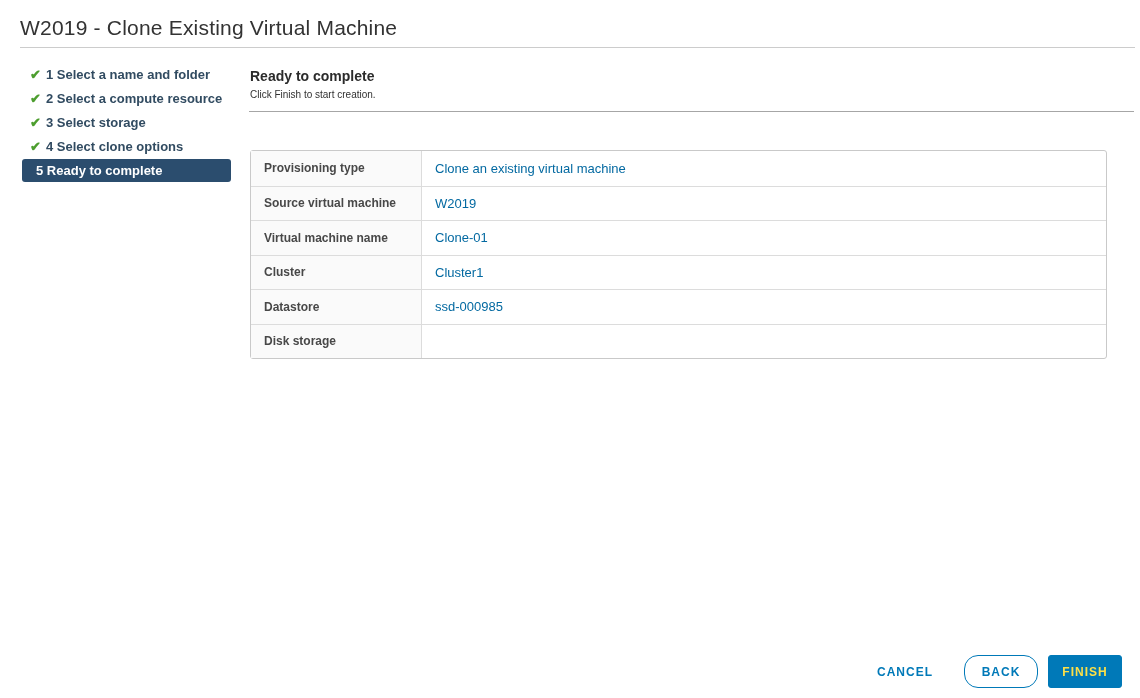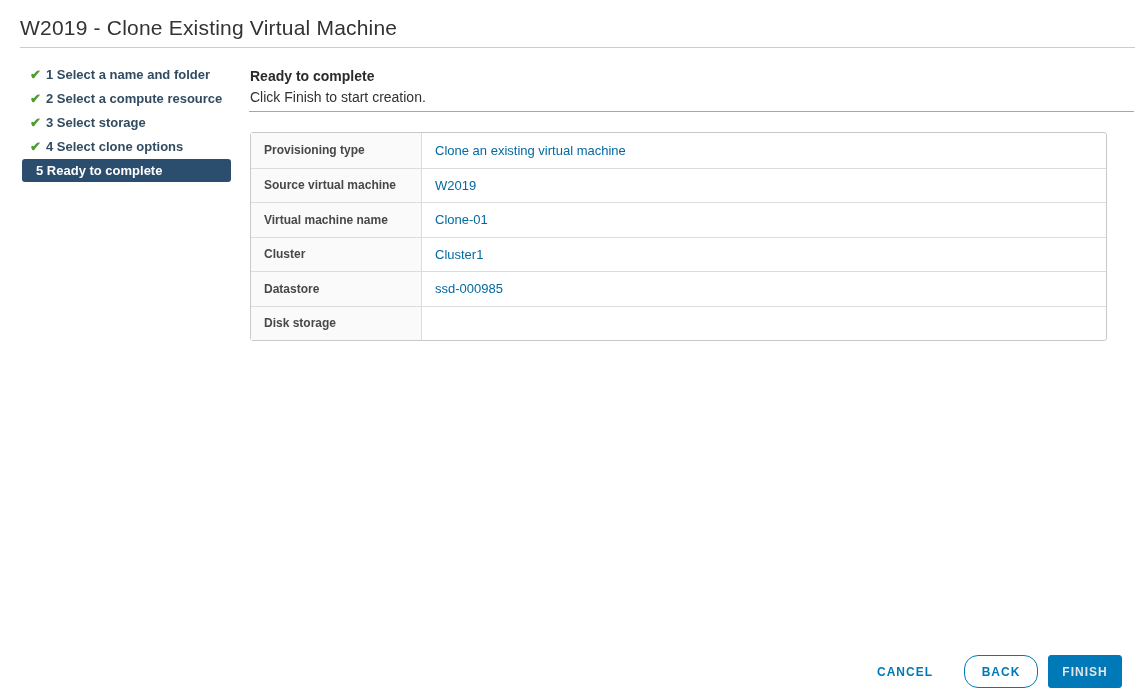--- a/index.html
+++ b/index.html
@@ -43,30 +43,30 @@
     border-radius:3px; height:23px; padding-left:14px; margin-top:1px;
   }
 
   
   .content-heading{
     position:absolute; left:250px; top:68px;
     font-size:14px; font-weight:700; color:#2b2b2b;
   }
   .content-subheading{
     position:absolute; left:250px; top:89px;
-    font-size:14px; color:#313131;
+    font-size:10px; color:#313131;
   }
   .content-rule{
     position:absolute; left:249px; right:6px; top:111px;
     border-top:1px solid #a6a6a6;
   }
 
   
   .summary-table{
-    position:absolute; left:250px; top:132px; width:857px;
+    position:absolute; left:250px; top:150px; width:857px;
     border:1px solid #c9c9c9; border-radius:3px;
     background:#fff;
   }
   .srow{
     display:flex; height:34.5px;
     border-top:1px solid #dcdcdc;
   }
   .srow:first-child{ border-top:none; }
   .slabel{
     width:171px; flex:0 0 171px;
@@ -103,21 +103,21 @@
     border:1px solid var(--action-blue);
     border-radius:14px;
     color:var(--action-blue);
     margin-right:10px;
   }
   .btn-primary{
     width:74px; height:33px;
     background:var(--action-blue);
     border:1px solid var(--action-blue);
     border-radius:3px;
-    color:#e5e5e5;
+    color:#fde047;
   }
 </style>
 </head>
 <body>
 
 <div class="wizard">
 
   <h1 class="page-title">W2019 - Clone Existing Virtual Machine</h1>
   <div class="title-rule"></div>
 

